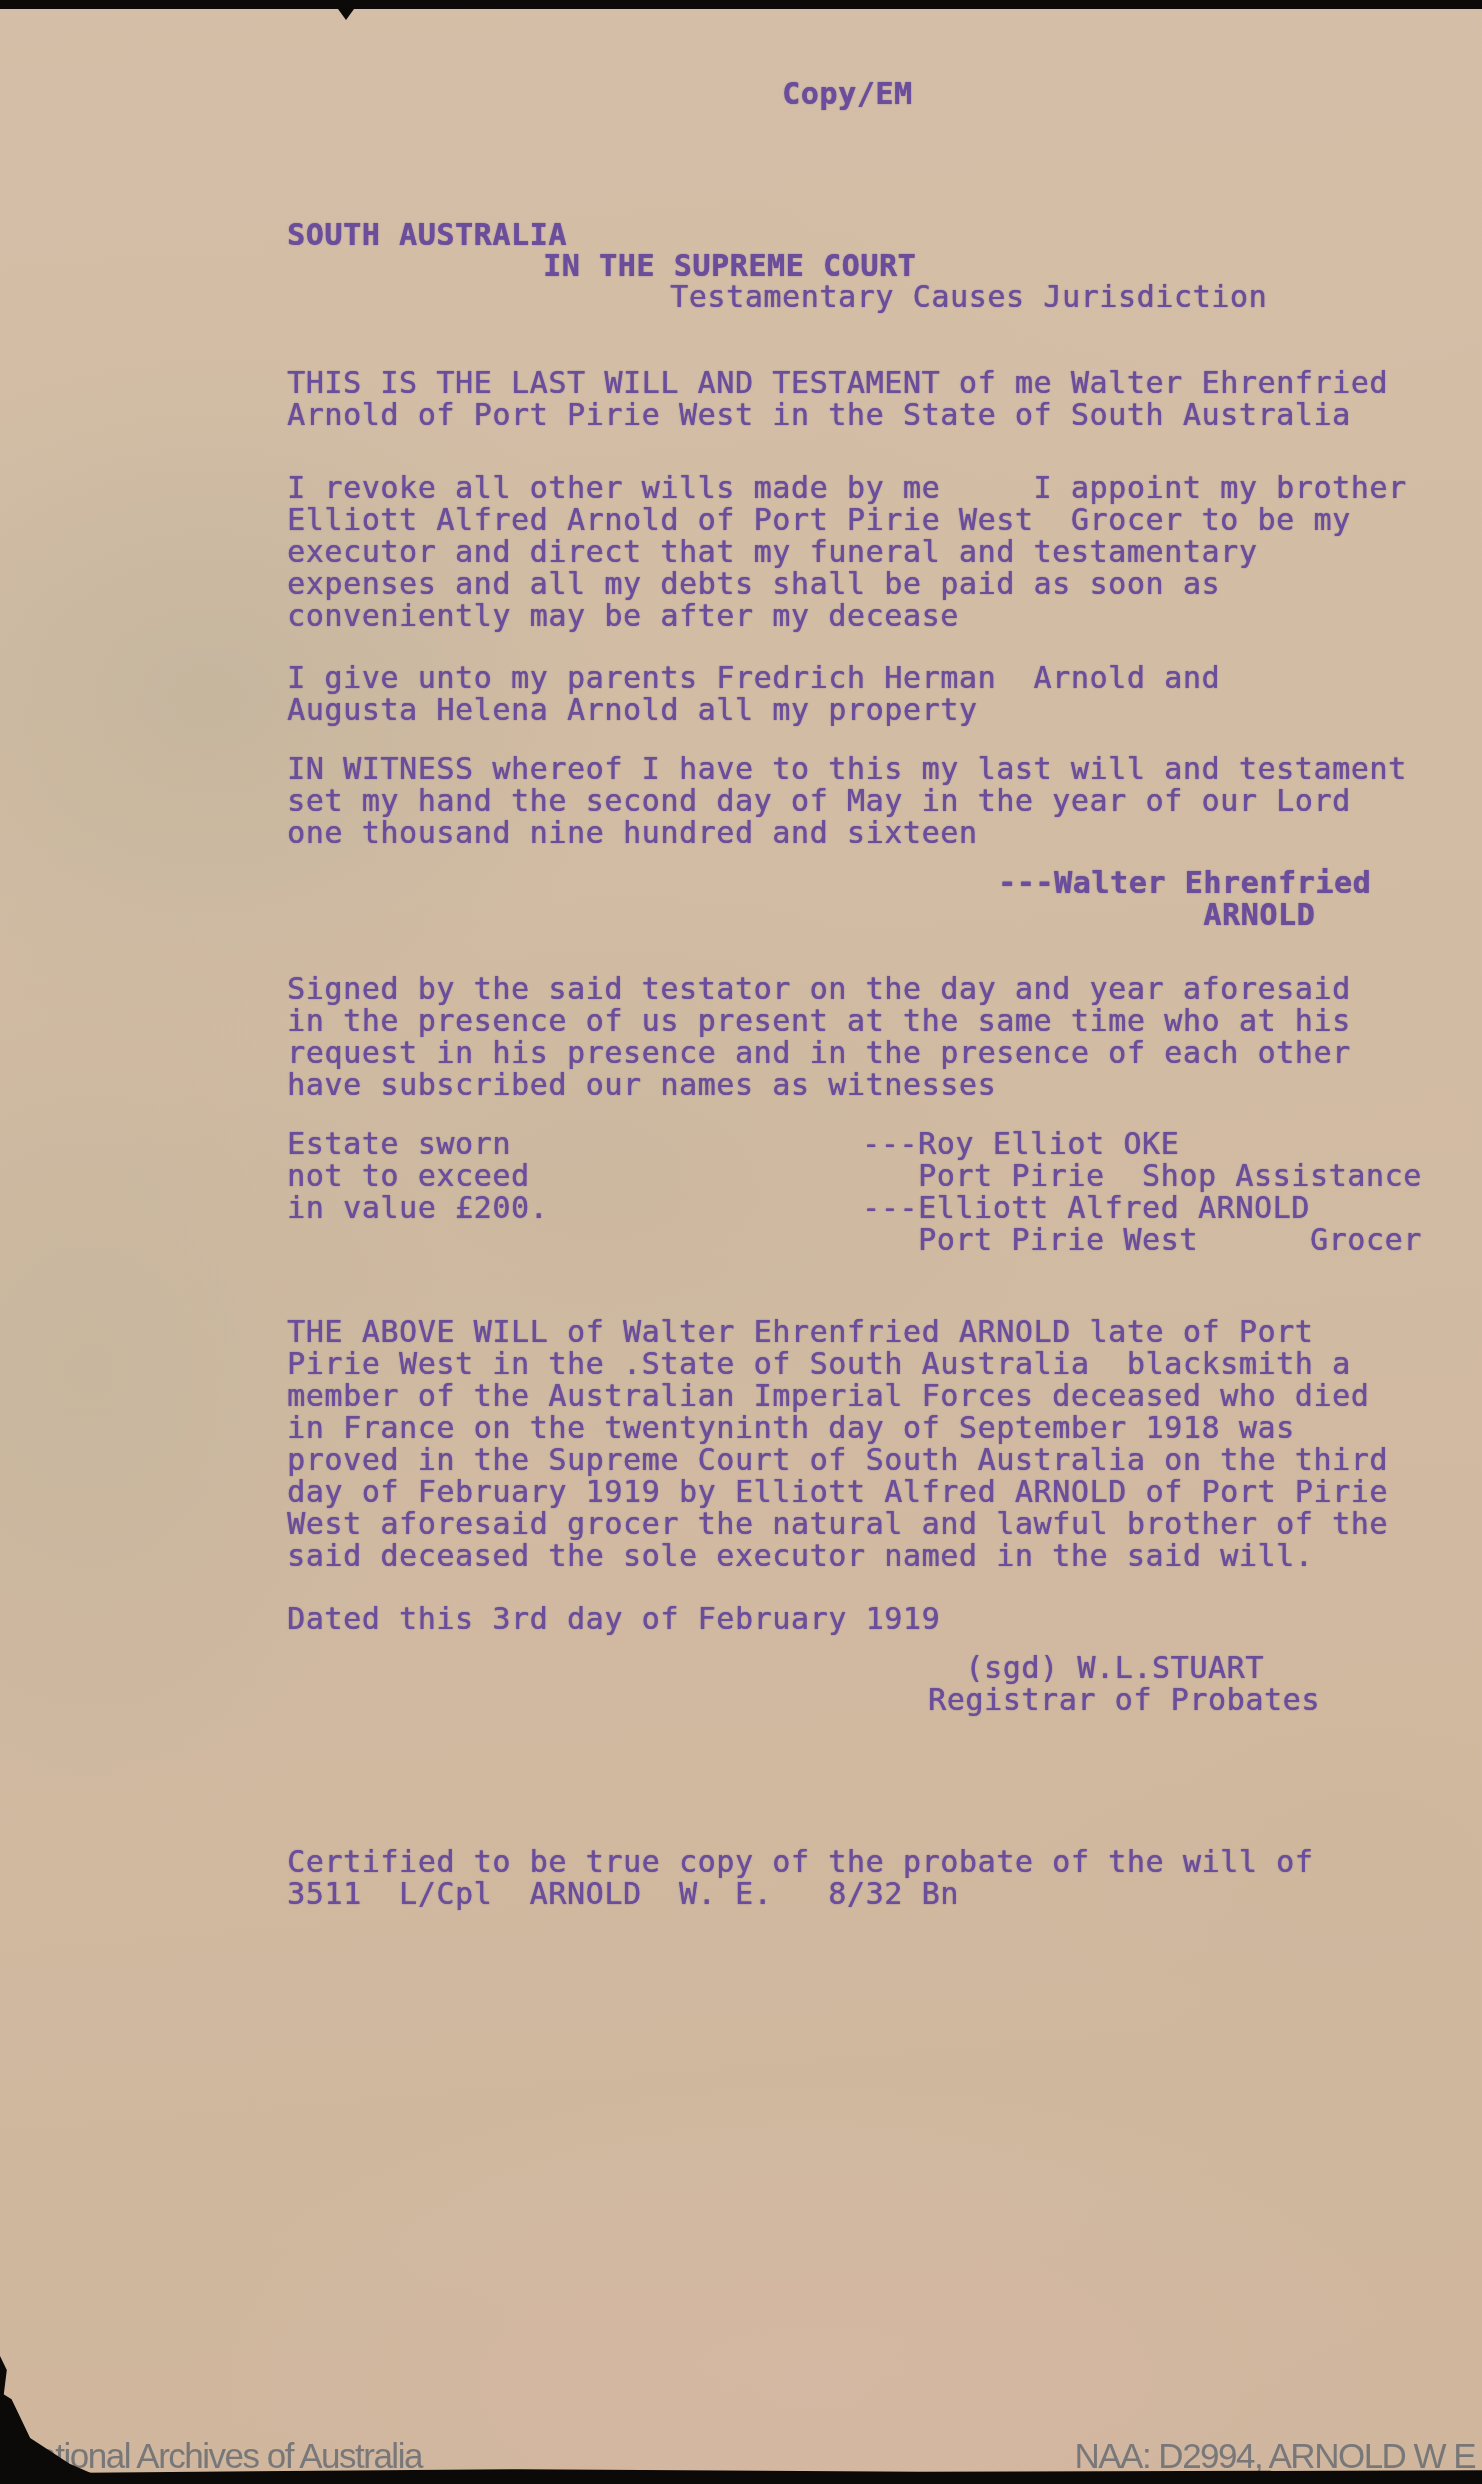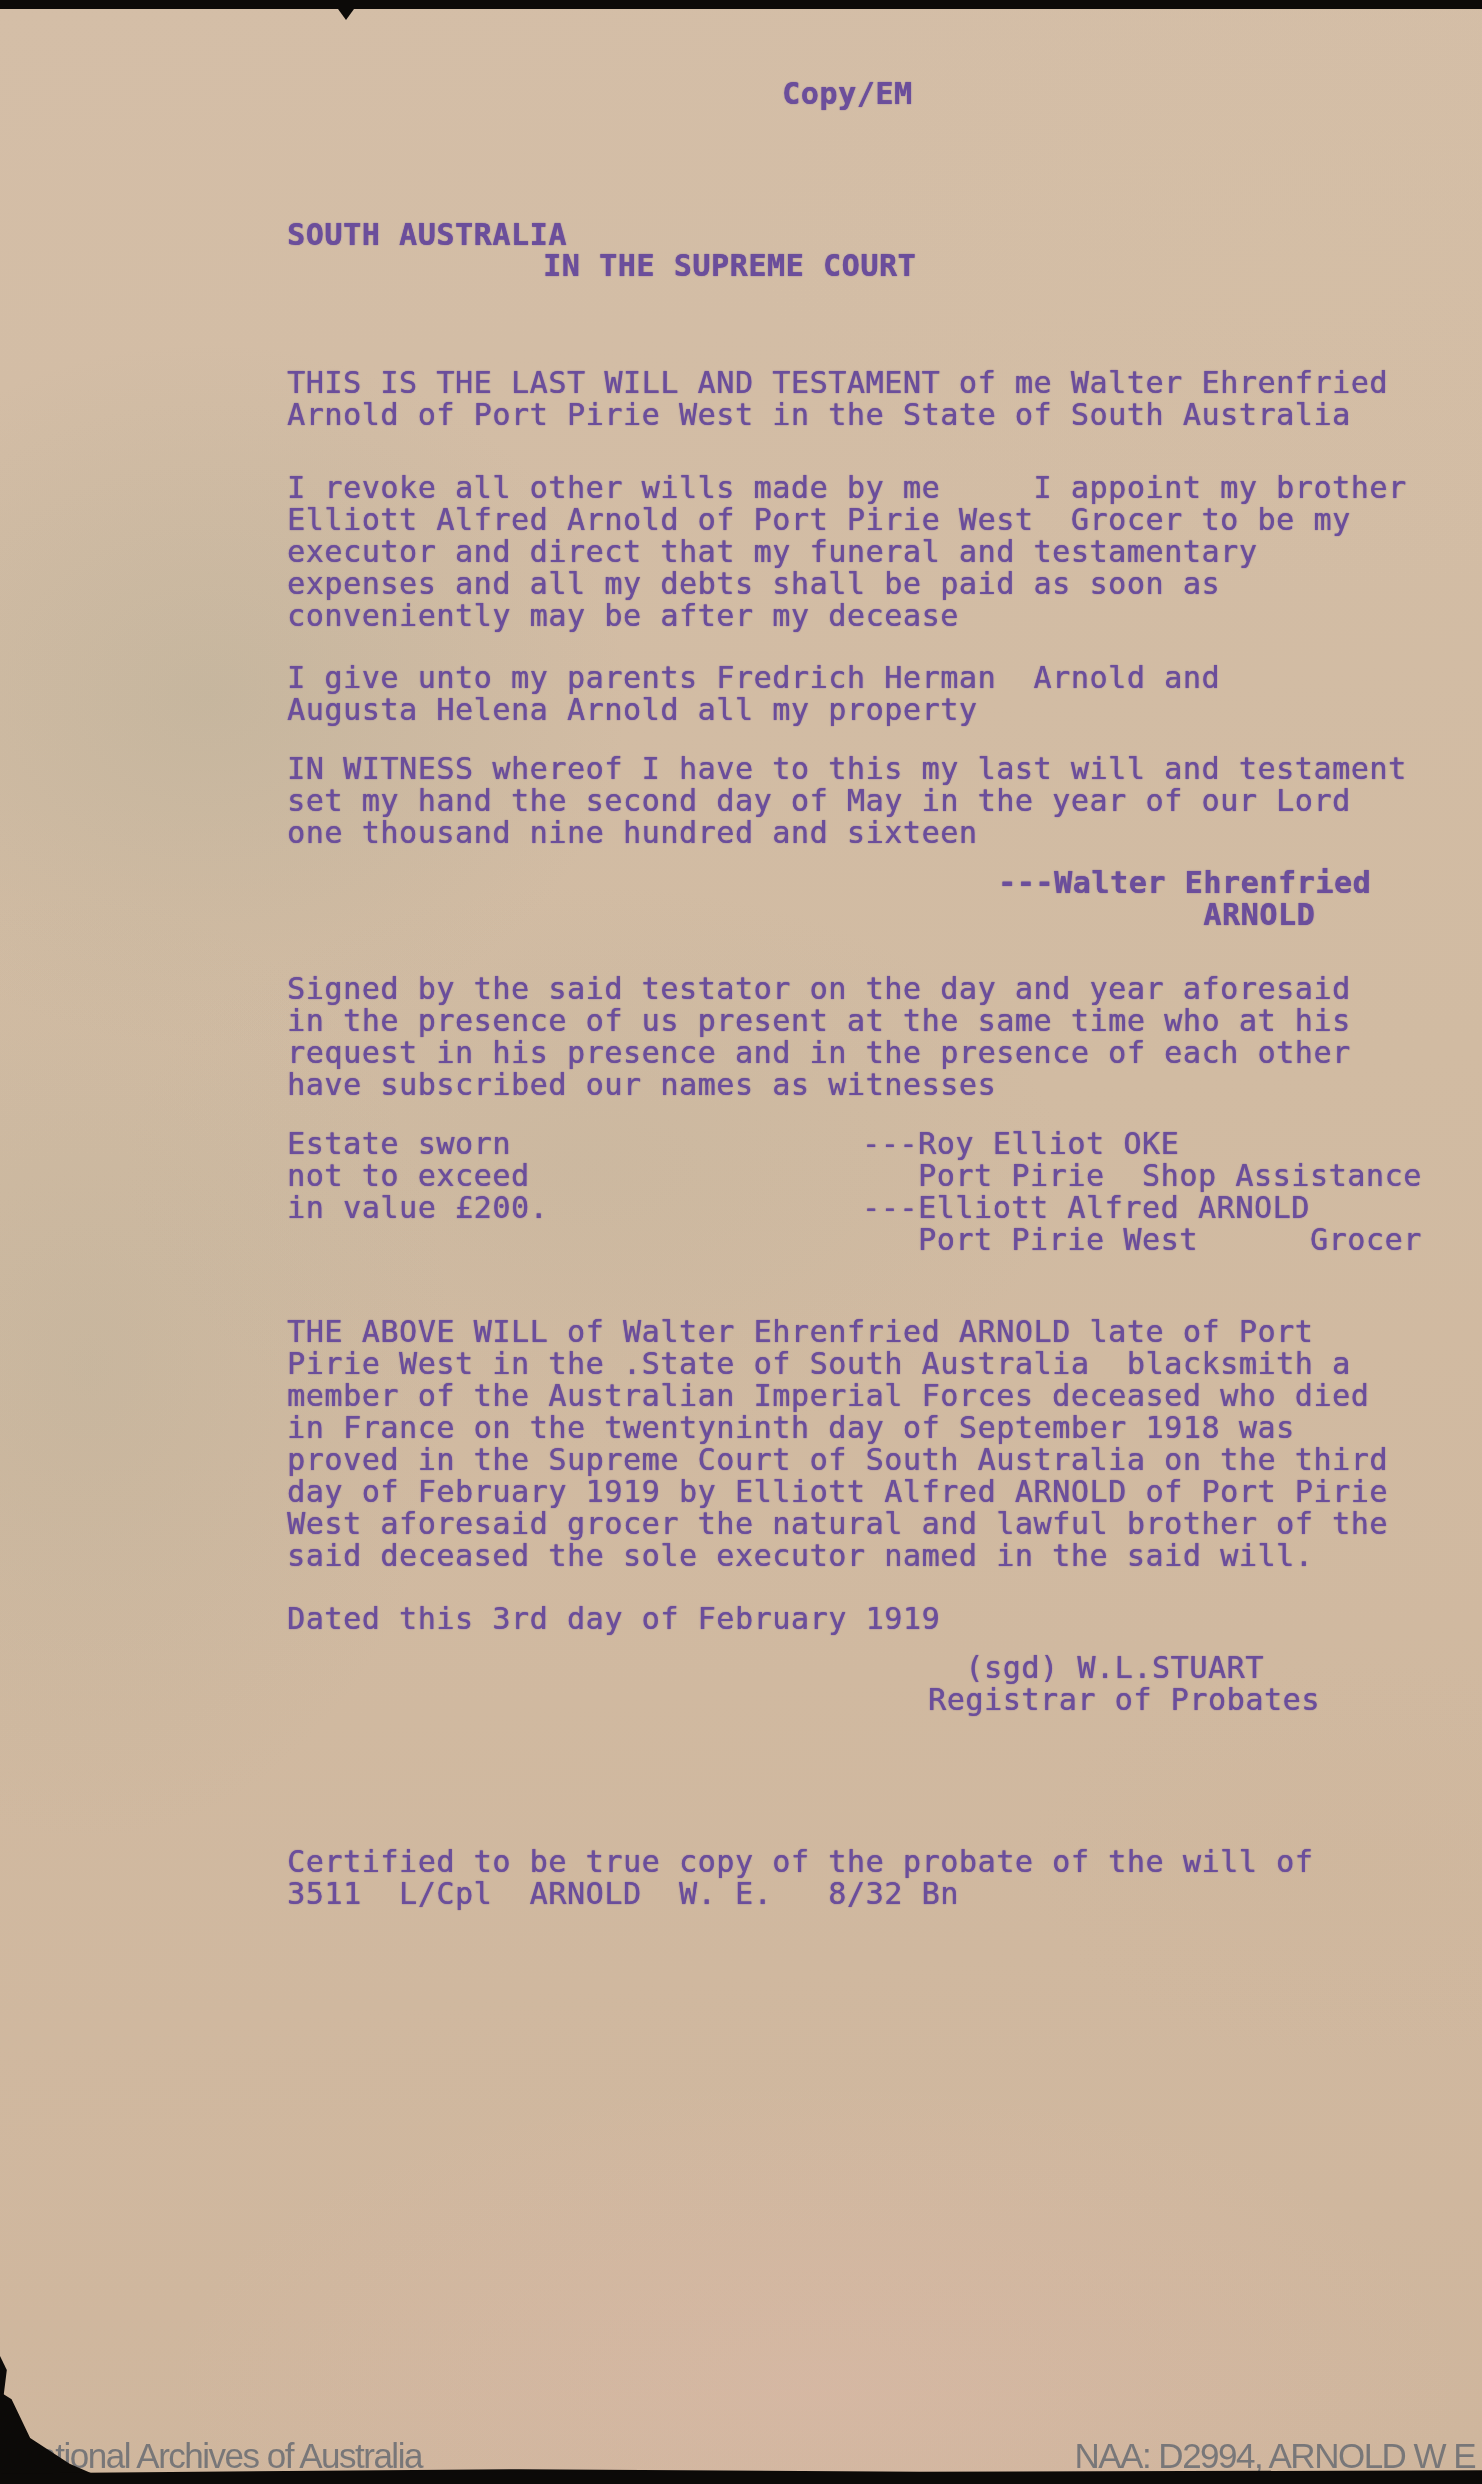--- a/index.html
+++ b/index.html
@@ -72,20 +72,21 @@
 
 <div class="page">
 
   <div class="edge-top"></div>
   <div class="edge-top-notch"></div>
 
   <div class="typed bold" style="top:78px; left:782px;">Copy/EM</div>
 
   <div class="typed bold" style="top:219px; left:287px;">SOUTH AUSTRALIA</div>
   <div class="typed bold" style="top:250px; left:543px;">IN THE SUPREME COURT</div>
+  <div class="typed" style="top:281px; left:670px;">Testamentary Causes Jurisdiction</div>
 
   <div class="typed" style="top:367px; left:287px;">THIS IS THE LAST WILL AND TESTAMENT of me Walter Ehrenfried
 Arnold of Port Pirie West in the State of South Australia</div>
 
   <div class="typed" style="top:472px; left:287px;">I revoke all other wills made by me     I appoint my brother
 Elliott Alfred Arnold of Port Pirie West  Grocer to be my
 executor and direct that my funeral and testamentary
 expenses and all my debts shall be paid as soon as
 conveniently may be after my decease</div>
 

